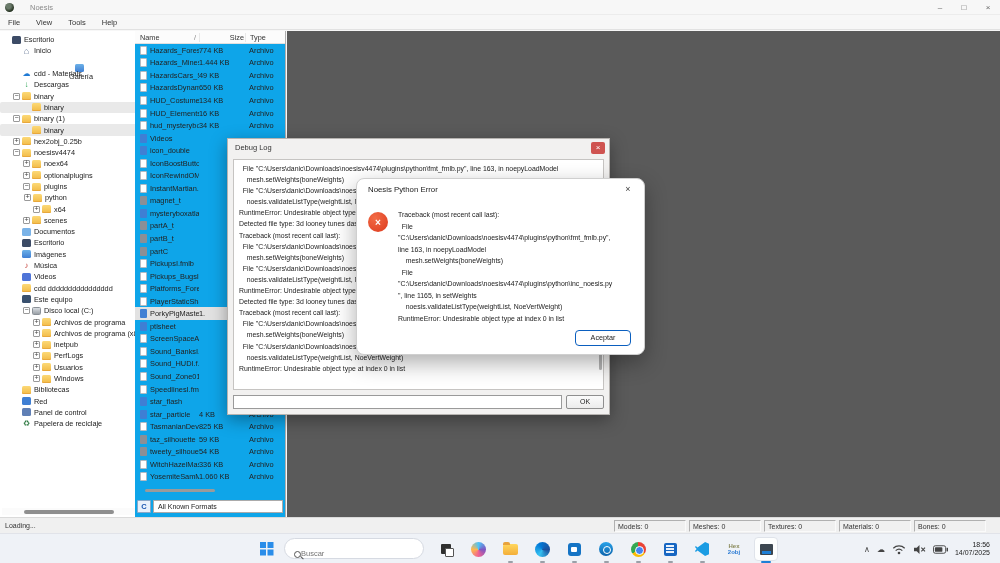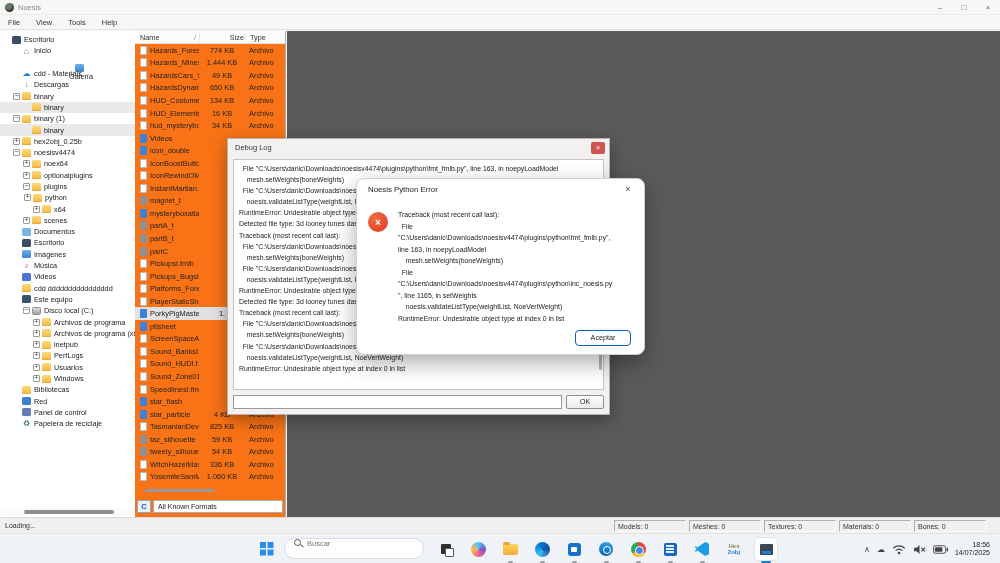--- a/index.html
+++ b/index.html
@@ -1,21 +1,21 @@
 <!DOCTYPE html>
 <html><head>
 <meta charset="utf-8">
 <style>
   * { margin:0; padding:0; box-sizing:border-box; }
   html,body { width:1000px; height:563px; font-family:"Liberation Sans", sans-serif; }
   #screen { position:relative; width:1000px; height:563px; overflow:hidden; background:#5a5a5a; }
 
   
   #app-window { position:absolute; left:0; top:0; width:1000px; height:533px; background:#f7f7f7; }
-  #titlebar { position:relative; height:15px; display:flex; align-items:center; padding-left:5px; gap:4px; background:#f7f7f7; border-bottom:1px solid #ececec; }
+  #titlebar { position:relative; height:15px; display:flex; align-items:center; padding-left:5px; gap:16px; background:#f7f7f7; border-bottom:1px solid #ececec; }
   .app-icon { width:9px; height:9px; border-radius:50%; background:radial-gradient(circle at 40% 35%, #6a7a6a 0 30%, #23301f 70%); flex:none; }
   #win-title { font-size:7.5px; color:#8a8a8a; }
   #win-controls { position:absolute; right:0; top:0; height:15px; display:flex; }
   .wc { width:24px; height:15px; display:flex; align-items:center; justify-content:center; font-size:8px; color:#666; }
   #menubar { height:15px; display:flex; align-items:center; background:#f7f7f7; border-bottom:1px solid #e2e2e2; }
   .menu-item { padding:0 8px; font-size:7.5px; color:#333; }
 
   #main { position:absolute; left:0; top:31px; right:0; bottom:16px; }
 
   
@@ -36,35 +36,35 @@
   .ic-controlpanel { background:#5f7fb5; }
   .ic-home { background:transparent; color:#55688a; font-size:9px; }
   .ic-cloud { background:transparent; color:#1f7ad4; }
   .ic-download { background:transparent; color:#1f9e4a; font-weight:bold; }
   .ic-music { background:transparent; color:#c2372f; }
   .ic-recycle { background:transparent; color:#2f7a43; }
   #tree-hscroll { position:absolute; left:2px; right:2px; bottom:2px; height:7px; background:#fbfbfb; }
   #tree-hthumb { position:absolute; left:22px; top:2px; width:90px; height:3.5px; background:#8f8f8f; border-radius:2px; }
 
   
-  #file-panel { position:absolute; left:135px; top:0; width:151px; height:100%; background:#f97316; border-right:1px solid #aeaeae; overflow:hidden; }
+  #file-panel { position:absolute; left:135px; top:0; width:151px; height:100%; background:#0ea5e9; border-right:1px solid #aeaeae; overflow:hidden; }
   #file-header { display:flex; height:13px; align-items:center; background:#fcfcfc; border-bottom:1px solid #e0e0e0; font-size:7.3px; color:#333; }
   .fh-name { flex:1; padding-left:5px; display:flex; }
   .fh-sort { margin-left:auto; margin-right:3px; color:#888; }
   .fh-size { width:46px; text-align:right; border-left:1px solid #e8e8e8; flex:none; padding-right:1px; }
   .fh-type { width:40px; padding-left:4px; border-left:1px solid #e8e8e8; flex:none; }
   #file-rows { position:absolute; top:13px; left:0; right:0; bottom:34px; overflow:hidden; }
   .frow { display:flex; align-items:center; height:12.55px; padding-left:5px; font-size:7.4px; color:#222; white-space:nowrap; }
   .frow.sel { background:#e2e2e2; }
   .fname { flex:1; display:flex; align-items:center; overflow:hidden; }
   .fic { width:7px; height:9px; margin-right:3px; border-radius:1px; flex:none; }
   .fic-file { background:#fff; border:1px solid #b4bac2; }
   .fic-image { background:#3f7fd4; }
   .fic-media { background:#8b8f96; }
-  .fsize { width:46px; text-align:center; flex:none; }
+  .fsize { width:46px; text-align:left; flex:none; }
   .ftype { width:40px; padding-left:4px; flex:none; }
   #file-hscroll { position:absolute; left:4px; right:4px; bottom:24px; height:6px; }
   #file-hthumb { position:absolute; left:6px; top:1.5px; width:70px; height:3px; background:#9a9a9a; border-radius:2px; }
   #file-footer { position:absolute; left:2px; right:2px; bottom:3px; height:15px; display:flex; gap:2px; align-items:center; }
   #refresh-btn { width:14px; height:13px; border:1px solid #8aa8c8; background:#e9f1fb; color:#1a56b0; font-size:7.5px; font-weight:bold; display:flex; align-items:center; justify-content:center; border-radius:1px; }
   #format-combo { flex:1; height:13px; border:1px solid #ababab; background:#fff; font-size:7px; color:#222; line-height:11px; padding-left:4px; }
 
   
   #viewport { position:absolute; left:287px; top:0; right:0; bottom:0; background:#5a5a5a; }
 
@@ -93,21 +93,21 @@
   #ed-body { position:absolute; left:11px; top:30px; right:8px; display:flex; gap:10px; }
   #ed-icon { width:20px; height:20px; border-radius:50%; background:radial-gradient(circle at 35% 30%, #f26b45, #dd3a1e); color:#fff; font-size:10px; font-weight:bold; display:flex; align-items:center; justify-content:center; flex:none; margin-top:3px; }
   #ed-lines { font-size:6.9px; line-height:11.5px; color:#1a1a1a; }
   .edline { white-space:pre; }
   #ed-accept { position:absolute; right:13px; bottom:8px; width:56px; height:16px; background:#fff; border:1.5px solid #0b5fbf; border-radius:4px; font-size:7.2px; color:#222; text-align:center; line-height:13px; }
 
   
   #taskbar { position:absolute; left:0; bottom:0; width:100%; height:30px; background:#eff2f7; border-top:1px solid #e1e3e9; }
   #start-btn { position:absolute; left:260px; top:8px; width:14px; height:14px; }
   #start-btn .sq { position:absolute; left:0; top:0; width:6px; height:6px; background:#2a8de9; box-shadow:7.5px 0 0 #2a8de9, 0 7.5px 0 #2a8de9, 7.5px 7.5px 0 #2a8de9; }
-  #search-pill { position:absolute; left:284px; top:4px; width:140px; height:21px; background:#fff; border:1px solid #d6dae2; border-radius:11px; display:flex; align-items:flex-start; padding-left:9px; gap:6px; }
+  #search-pill { position:absolute; left:284px; top:4px; width:140px; height:21px; background:#fff; border:1px solid #d6dae2; border-radius:11px; display:flex; align-items:flex-end; padding-left:9px; }
   .loupe { width:7px; height:7px; border:1.2px solid #555; border-radius:50%; position:relative; flex:none; }
   .loupe::after { content:""; position:absolute; width:3.5px; height:1.2px; background:#555; transform:rotate(45deg); right:-3px; bottom:-1px; }
   #search-input { border:none; outline:none; background:transparent; font-size:7.5px; color:#444; width:100px; font-family:"Liberation Sans",sans-serif; }
   #taskbar-apps { position:absolute; left:434px; top:3px; display:flex; gap:8px; }
   .tb { width:24px; height:24px; border-radius:4px; display:flex; flex-direction:column; align-items:center; justify-content:center; position:relative; }
   .tb.active { background:#fdfefe; border:1px solid #dfe3ea; }
   .tb.running::before { content:""; position:absolute; bottom:-2px; width:5px; height:2px; border-radius:1px; background:#9aa0a8; }
   .tb.active::after { content:""; position:absolute; bottom:-3px; width:10px; height:2.5px; border-radius:1.5px; background:#1e7fd6; }
   .ti { display:block; }
   .ti-task-view { width:10px; height:10px; background:#2f2f2f; border-radius:1px; position:relative; }

